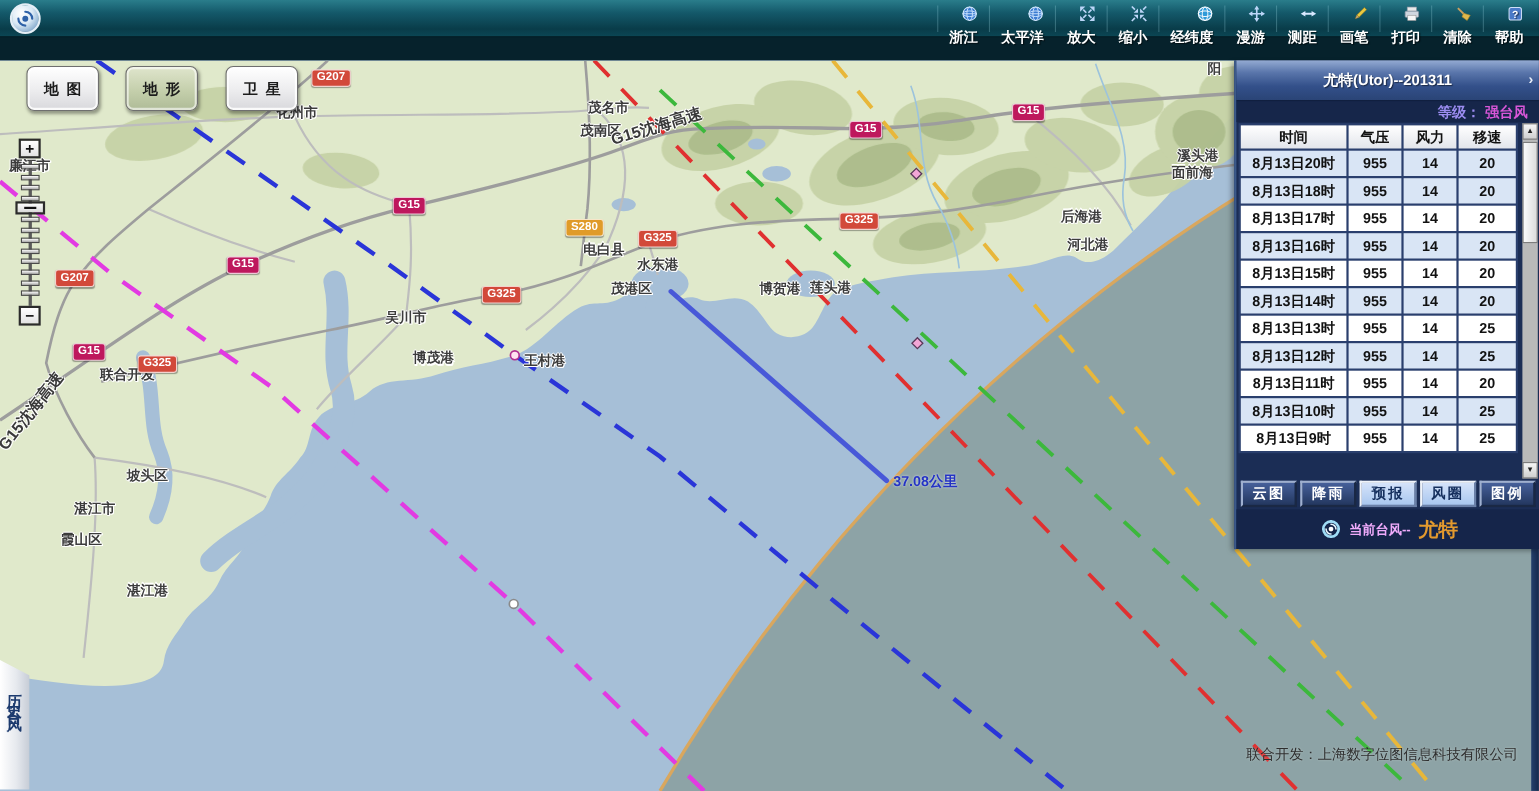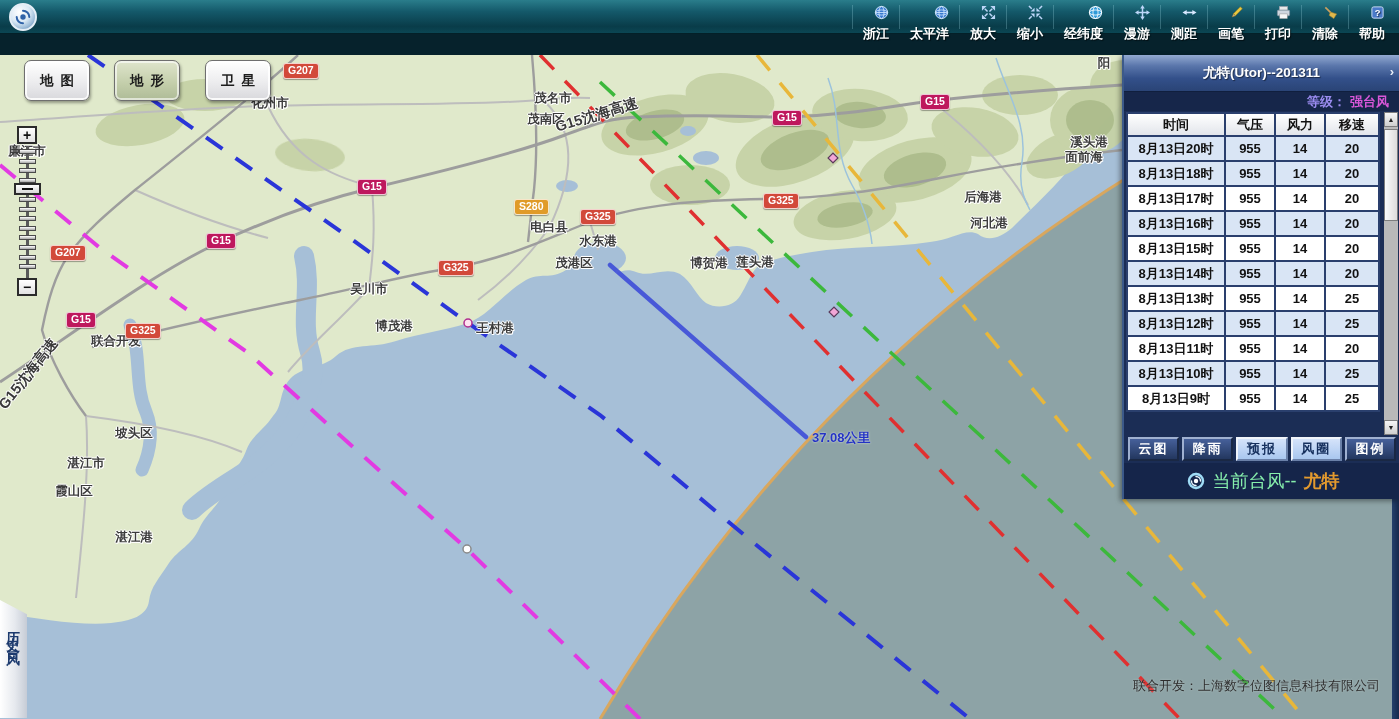--- a/index.html
+++ b/index.html
@@ -114,21 +114,21 @@
   .p-tabs{position:absolute;left:4px;top:382px;width:268px;display:flex;gap:3px;}
   .ptab{flex:1;height:24px;box-sizing:border-box;font-size:13px;font-weight:bold;cursor:pointer;
     display:flex;align-items:center;justify-content:center;letter-spacing:2px;
     border:2px solid;border-color:#9fb0d0 #1a2844 #1a2844 #9fb0d0;
     background:linear-gradient(180deg,#46609a,#23375f);color:#ffffff;}
   .ptab.active{background:linear-gradient(180deg,#d5e3fa,#a9c7ef);color:#16305e;
     border-color:#f0f4fa #6a80a8 #6a80a8 #f0f4fa;}
   .p-current{position:absolute;left:0;top:408px;width:277px;height:36px;display:flex;
     align-items:center;justify-content:center;gap:7px;background:#15254a;}
   .ty-icon svg{width:20px;height:20px;display:block;}
-  .cur-label{color:#86efac;font-size:18px;}
+  .cur-label{color:#f0abfc;font-size:12px;font-weight:bold;}
   .cur-name{color:#e39a2e;font-size:18px;font-weight:bold;cursor:pointer;}
 
   .edgestrip{position:absolute;left:1392px;top:55px;width:7px;height:664px;z-index:14;
     background:linear-gradient(90deg,#24406c,#16294c);}
 </style>
 </head>
 <body>
 
 <div id="app">
 

